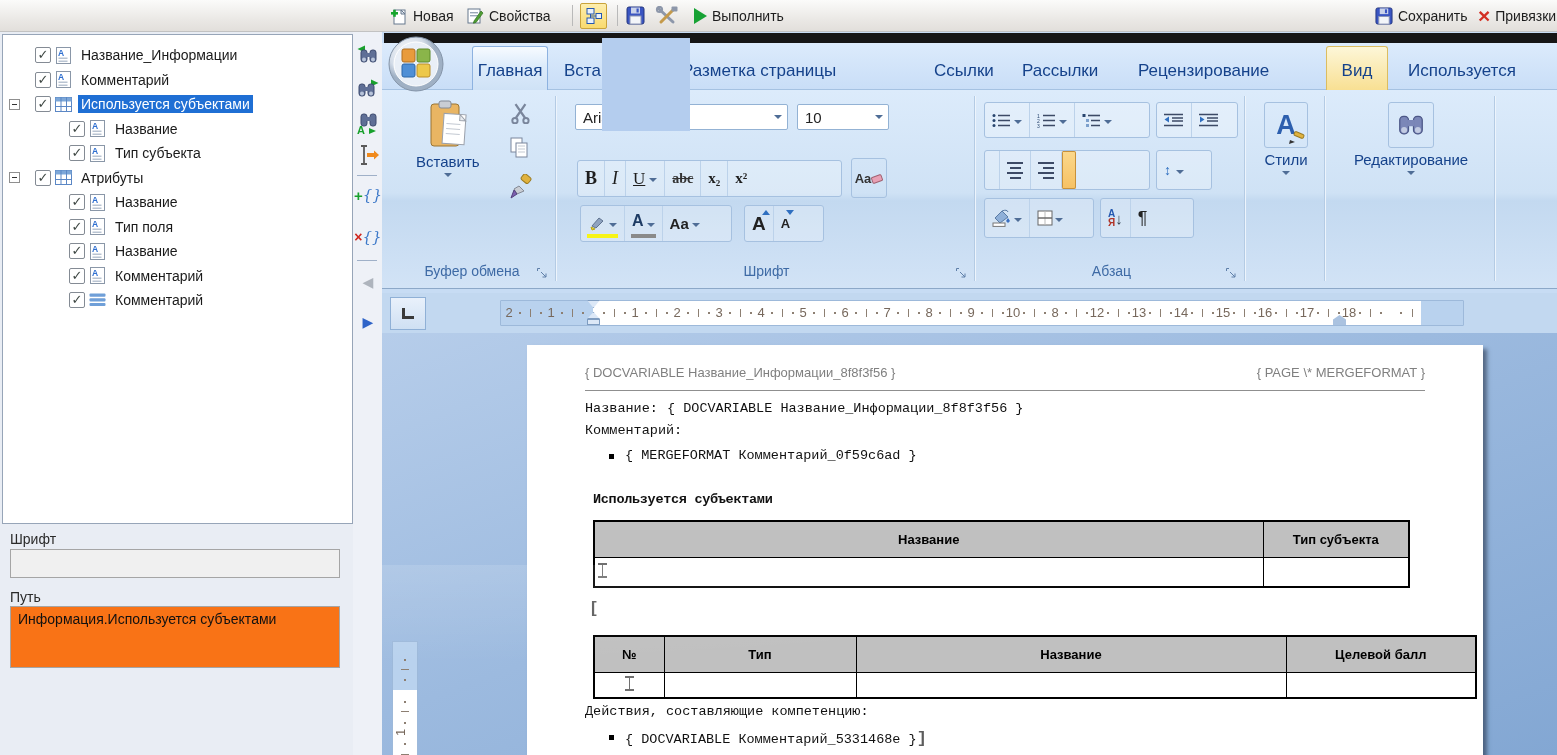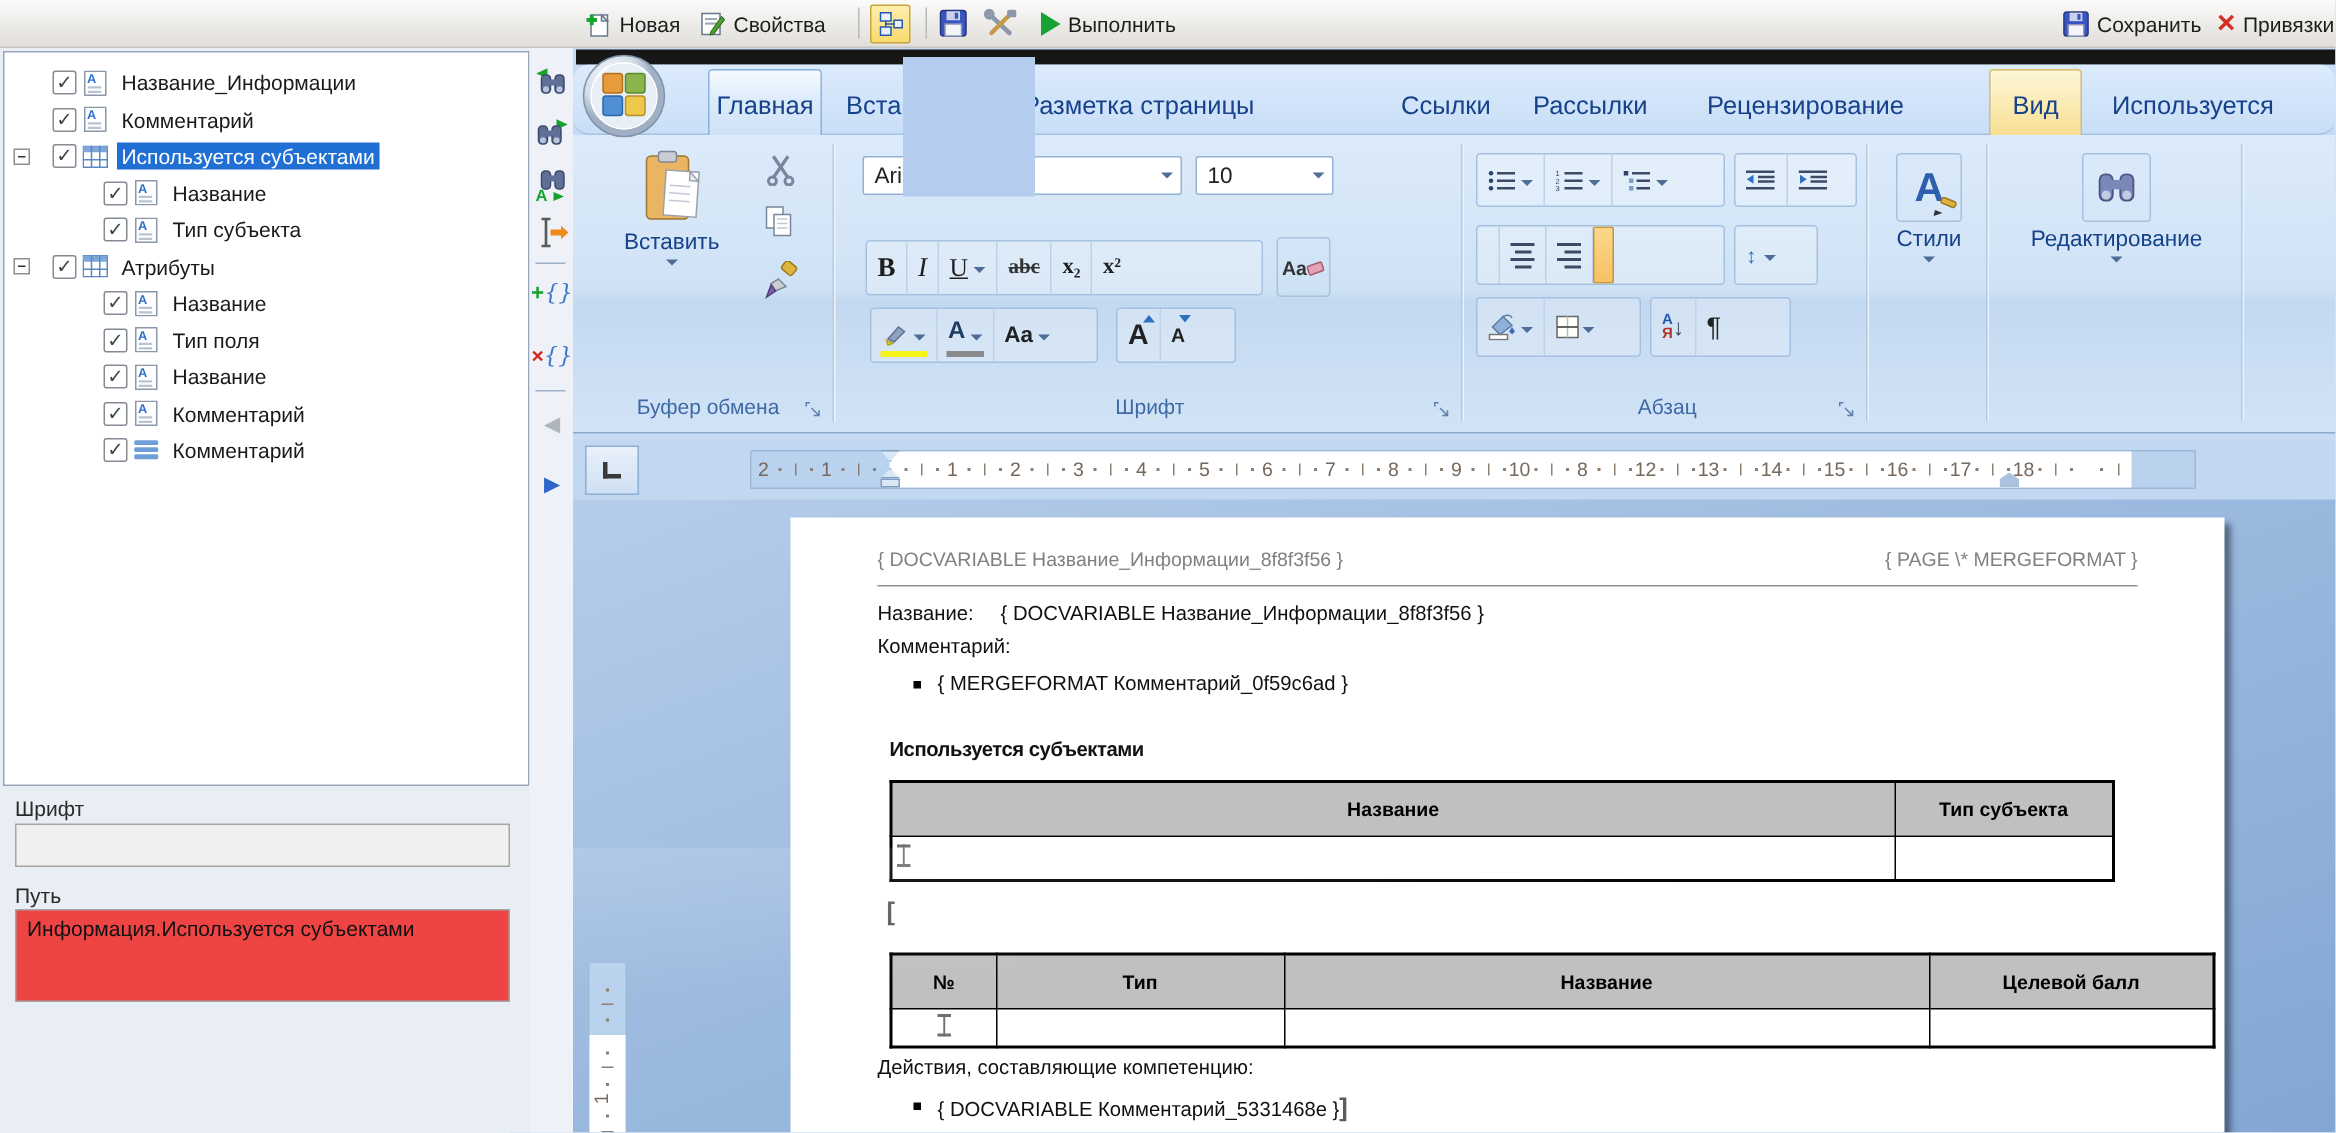--- a/index.html
+++ b/index.html
@@ -37,27 +37,27 @@
   .sicon { position:absolute; left:3px; width:24px; height:24px; display:flex; align-items:center; justify-content:center; }
   .ssep { position:absolute; left:4px; width:20px; height:1px; background:#9fb0c8; }
   .gplus { color:#18a12c; font-weight:bold; font-size:15px; }
   .rx { color:#d0281f; font-weight:bold; font-size:14px; }
   .braces { color:#3c78c8; font-size:15px; font-family:"DejaVu Serif", serif; font-style:italic; }
   .nav-back { color:#aeb4bd; font-size:14px; }
   .nav-fwd { color:#2f64c8; font-size:14px; }
 
   .panel-label { position:absolute; left:10px; font-size:14px; color:#2a2a2a; }
   .filter-input { position:absolute; left:10px; top:517px; width:330px; height:29px; background:#f0f0f0; border:1px solid #a5a5a5; font-size:14px; padding:0 6px; }
-  .path-box { position:absolute; left:10px; top:574px; width:330px; height:62px; background:#ef4444; border:1px solid #a5a5a5; font-size:14px; color:#111; padding:4px 7px; }
+  .path-box { position:absolute; left:10px; top:574px; width:330px; height:62px; background:#f97316; border:1px solid #a5a5a5; font-size:14px; color:#111; padding:4px 7px; }
 
   
   #word { position:absolute; left:382px; top:32px; width:1175px; height:723px; overflow:hidden; background:#c7dcf4; }
   .black-strip { position:absolute; left:2px; top:1px; width:1173px; height:10px; background:#161616; }
   .tabs-row { position:absolute; left:0; top:11px; width:1175px; height:47px;
-    background:linear-gradient(#dcebfc,#c9def7); border-bottom:1px solid #a5c2e2;border-radius:11px; }
+    background:linear-gradient(#dcebfc,#c9def7); border-bottom:1px solid #a5c2e2; }
   .orb { position:absolute; left:5px; top:3px; z-index:6; }
   .rtab { position:absolute; top:3px; height:44px; font-size:17px; color:#15428b; display:flex; align-items:flex-end; justify-content:center; padding:0 12px 9px 12px; white-space:nowrap; }
   .rtab.active { background:linear-gradient(#f7fbff,#dcebfb 45%,#cfe2f6); border:1px solid #8db2e0; border-bottom:none; border-radius:3px 3px 0 0; }
   .rtab.highlighted { background:linear-gradient(#fdf6d8,#f8e093); border:1px solid #dcbd60; border-bottom:none; border-radius:3px 3px 0 0; }
 
   .ribbon { position:absolute; left:0; top:58px; width:1175px; height:199px;
     background:linear-gradient(#dcebfb,#cfe2f5 52%,#c3d9f0 56%,#d2e3f6); border-bottom:1px solid #8ca8c8; }
   .rgroup { position:absolute; top:2px; height:193px; }
   .rgroup .gsep { position:absolute; right:0; top:4px; bottom:4px; width:1px; background:#b4cbe4; box-shadow:1px 0 0 #edf4fc; }
   .glabel { position:absolute; bottom:6px; left:0; right:0; text-align:center; font-size:14px; color:#3e6aa5; }
@@ -100,21 +100,21 @@
   .ind-right { position:absolute; left:832px; top:14px; width:13px; height:10px; background:#aac2e0; clip-path:polygon(0 100%,100% 100%,100% 45%,50% 0,0 45%); }
 
   
   .docview { position:absolute; left:0; top:301px; width:1175px; height:422px;
     background:linear-gradient(160deg,#b6cdea 0%,#9cbadf 45%,#83a7d3 100%); }
   .docview::after { content:""; position:absolute; left:0; top:55%; width:100%; height:45%;
     background:radial-gradient(140% 160% at 0% -60%, rgba(255,255,255,0.28), rgba(255,255,255,0) 70%); pointer-events:none; }
   .page { position:absolute; left:145px; top:12px; width:956px; height:420px; background:#fff;
     box-shadow:4px 4px 4px rgba(30,40,60,0.55); }
   .gtext { color:#808080; font-size:13px; }
-  .dtext { color:#111; font-size:13.5px; }
+  .dtext { color:#111; font-size:13.5px;font-family:Liberation Mono, monospace; }
   .doc-table { position:absolute; border-collapse:collapse; table-layout:fixed; }
   .doc-table td { border:1px solid #000; font-size:13px; }
   .doc-table .hd td { background:#c0c0c0; font-weight:bold; text-align:center; height:36px; }
   .doc-table { border:2px solid #000; }
   .ibeam { display:inline-block; width:9px; height:15px; border-top:2px solid #707070; border-bottom:2px solid #707070;
     background:linear-gradient(to right,transparent 40%,#707070 40%,#707070 60%,transparent 60%); }
   .bracket { font-size:17px; font-weight:bold; color:#5c5c5c; }
 
   .overlay-box { position:absolute; left:220px; top:6px; width:88px; height:93px; background:#b4cdee; z-index:30; }
 </style>

